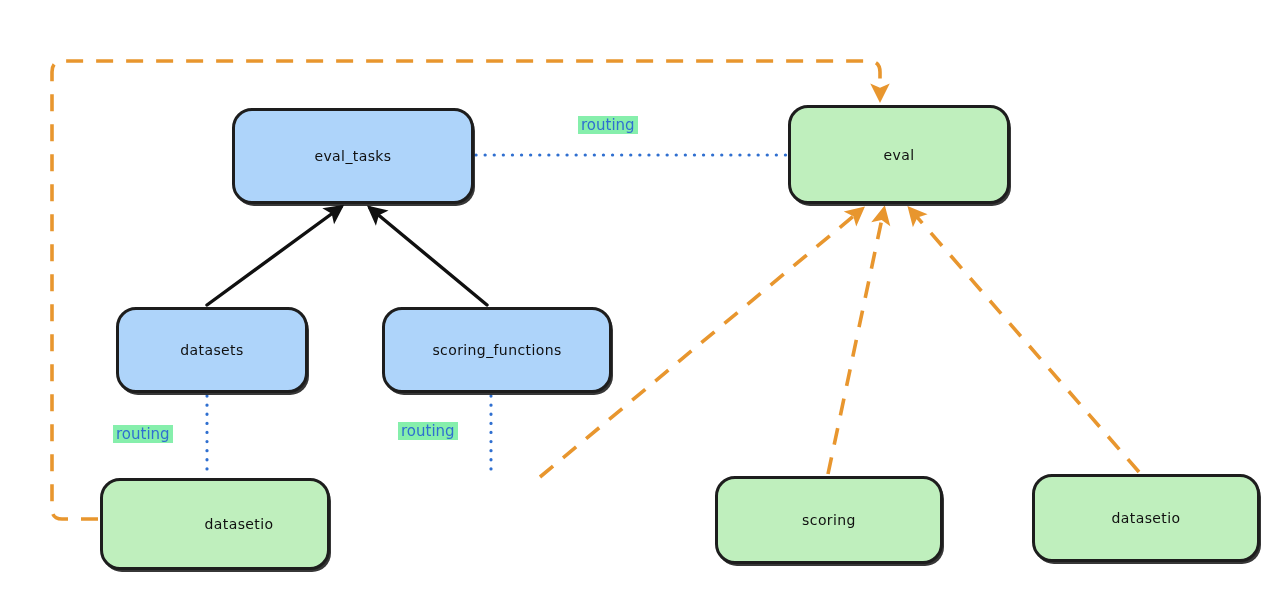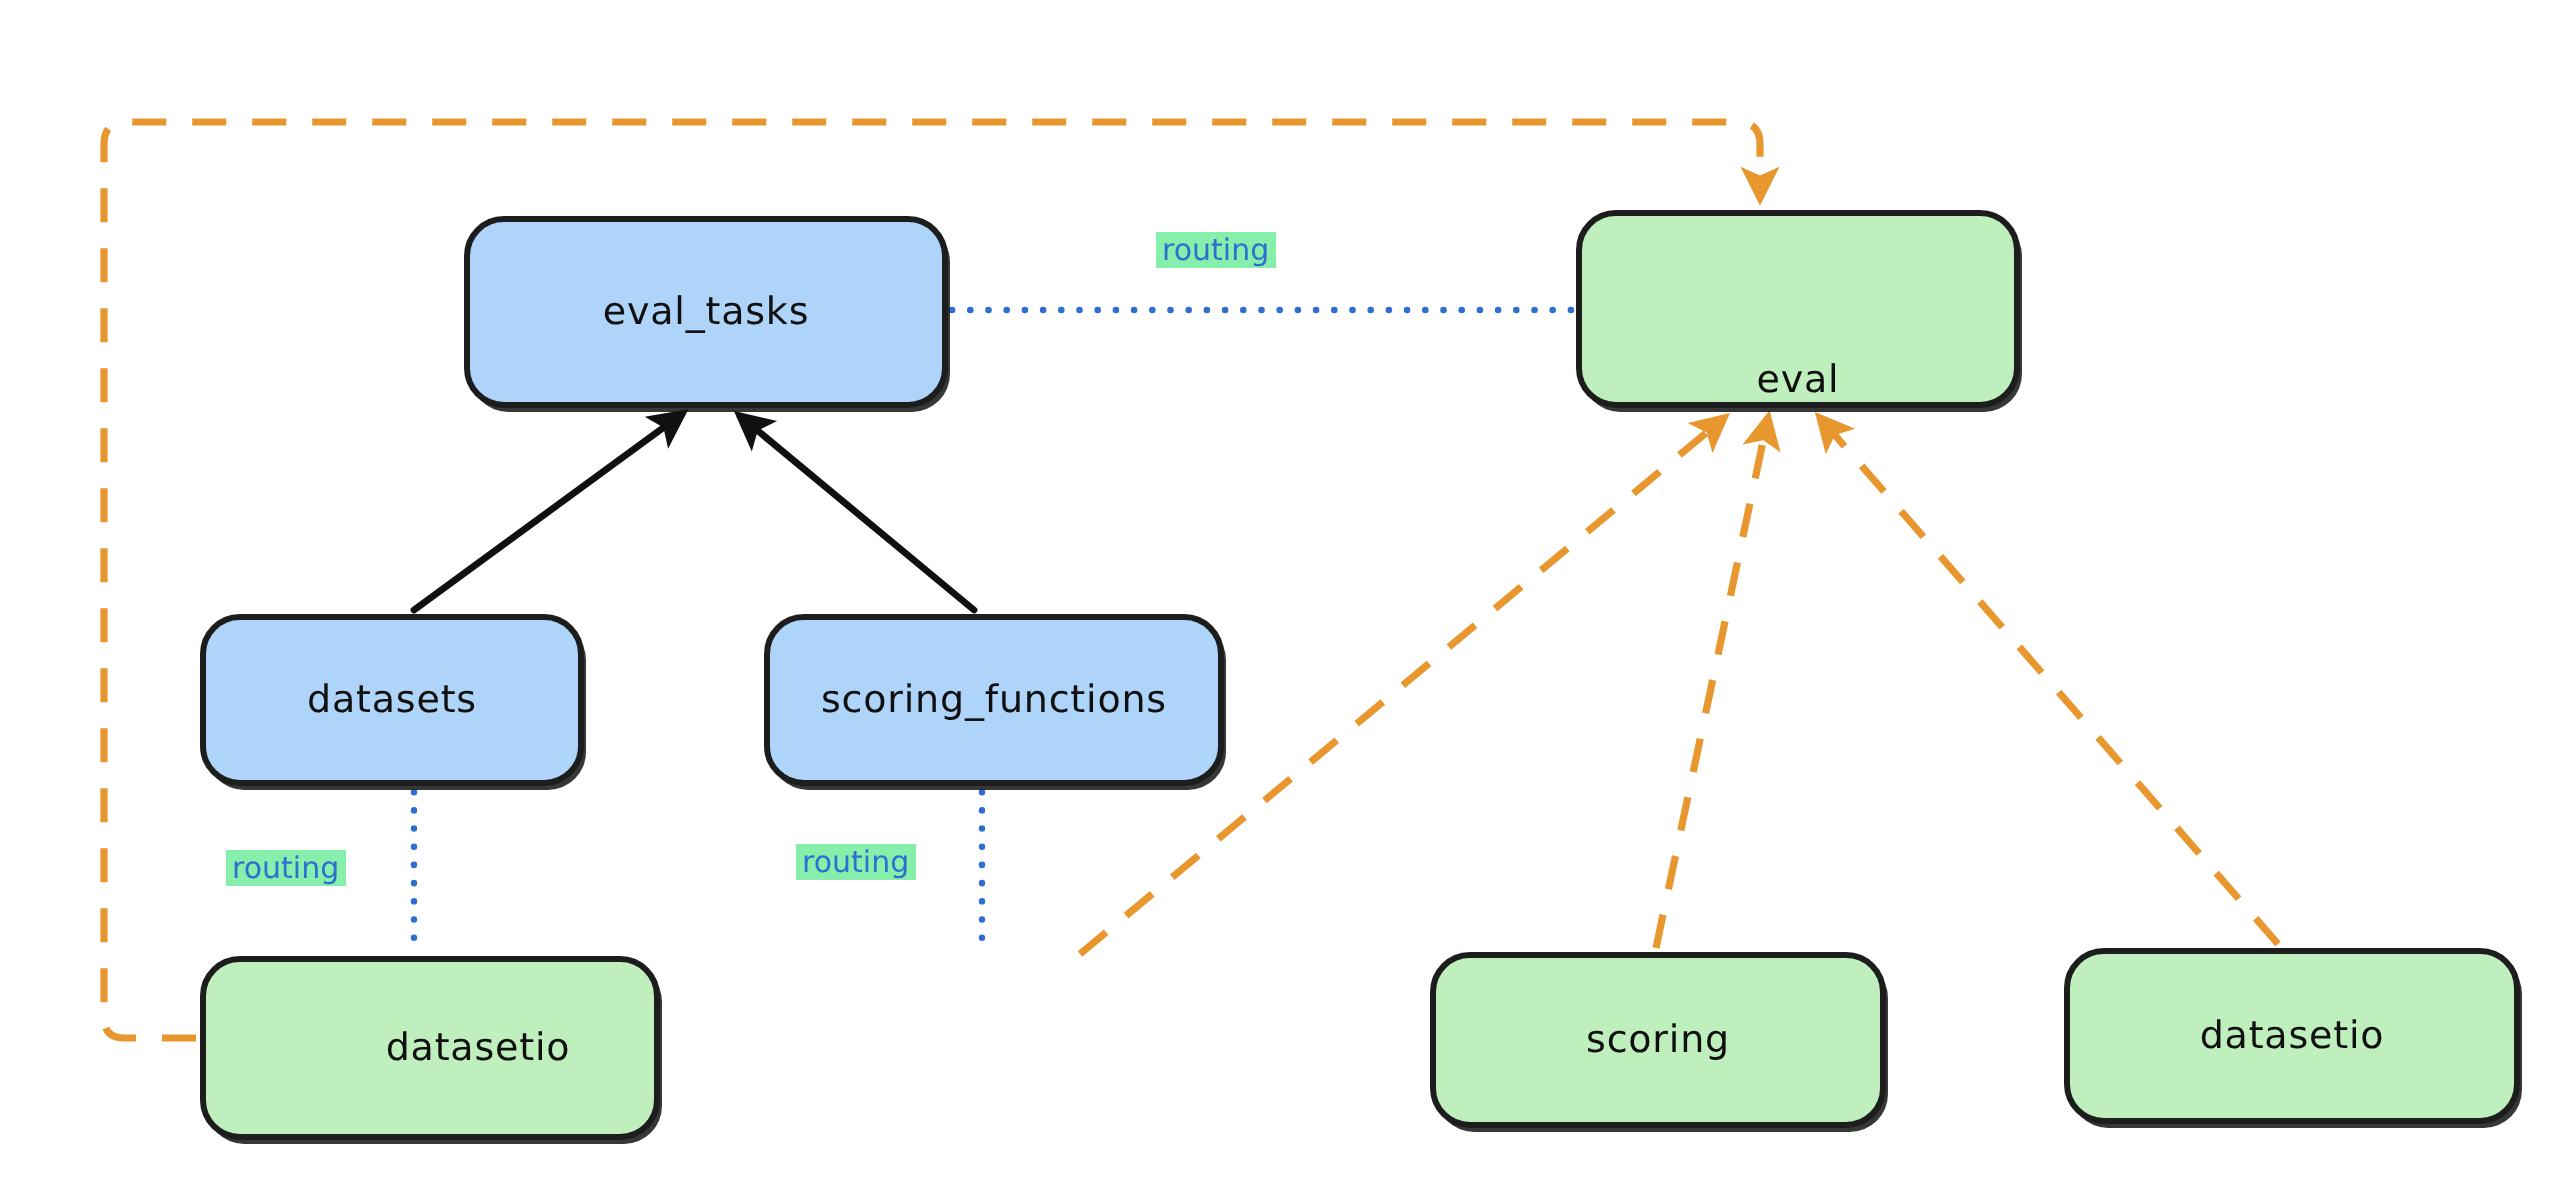--- a/index.html
+++ b/index.html
@@ -30,21 +30,21 @@
     box-sizing: border-box;
     border: 3px solid #1d1d1d;
     border-radius: 20px;
     display: flex;
     align-items: center;
     justify-content: center;
     box-shadow: 2px 3px 0 -1px rgba(20,20,20,0.85);
   }
   .node-label {
     font-family: "DejaVu Sans", sans-serif;
-    font-size: 19px;
+    font-size: 14px;
     color: #101010;
     letter-spacing: 0.4px;
     white-space: nowrap;
   }
   .node.blue  { background: #aed4fa; }
   .node.green { background: #bfefbd; }
 
   .edge-label {
     position: absolute;
     font-family: "DejaVu Sans", sans-serif;
@@ -87,25 +87,25 @@
 
     <path d="M 828 474 L 884 209" fill="none" stroke="#e8962e" stroke-width="3.6" stroke-linecap="butt" stroke-dasharray="17 13" marker-end="url(#arrow-orange)"></path>
 
     <path d="M 1139 472 L 910 209" fill="none" stroke="#e8962e" stroke-width="3.6" stroke-linecap="butt" stroke-dasharray="17 13" marker-end="url(#arrow-orange)"></path>
   </svg>
 
   <div class="node blue" style="left:232px; top:108px; width:242px; height:96px;">
     <span class="node-label">eval_tasks</span>
   </div>
 
-  <div class="node green" style="left:788px; top:105px; width:222px; height:99px;align-items:flex-end;">
+  <div class="node green" style="left:788px; top:105px; width:222px; height:99px;">
     <span class="node-label">eval</span>
   </div>
 
-  <div class="node blue" style="left:100px; top:307px; width:192px; height:86px;">
+  <div class="node blue" style="left:116px; top:307px; width:192px; height:86px;">
     <span class="node-label">datasets</span>
   </div>
 
   <div class="node blue" style="left:382px; top:307px; width:230px; height:86px;">
     <span class="node-label">scoring_functions</span>
   </div>
 
   <div class="node green" style="left:100px; top:478px; width:230px; height:92px;padding-left:48px;">
     <span class="node-label">datasetio</span>
   </div>

